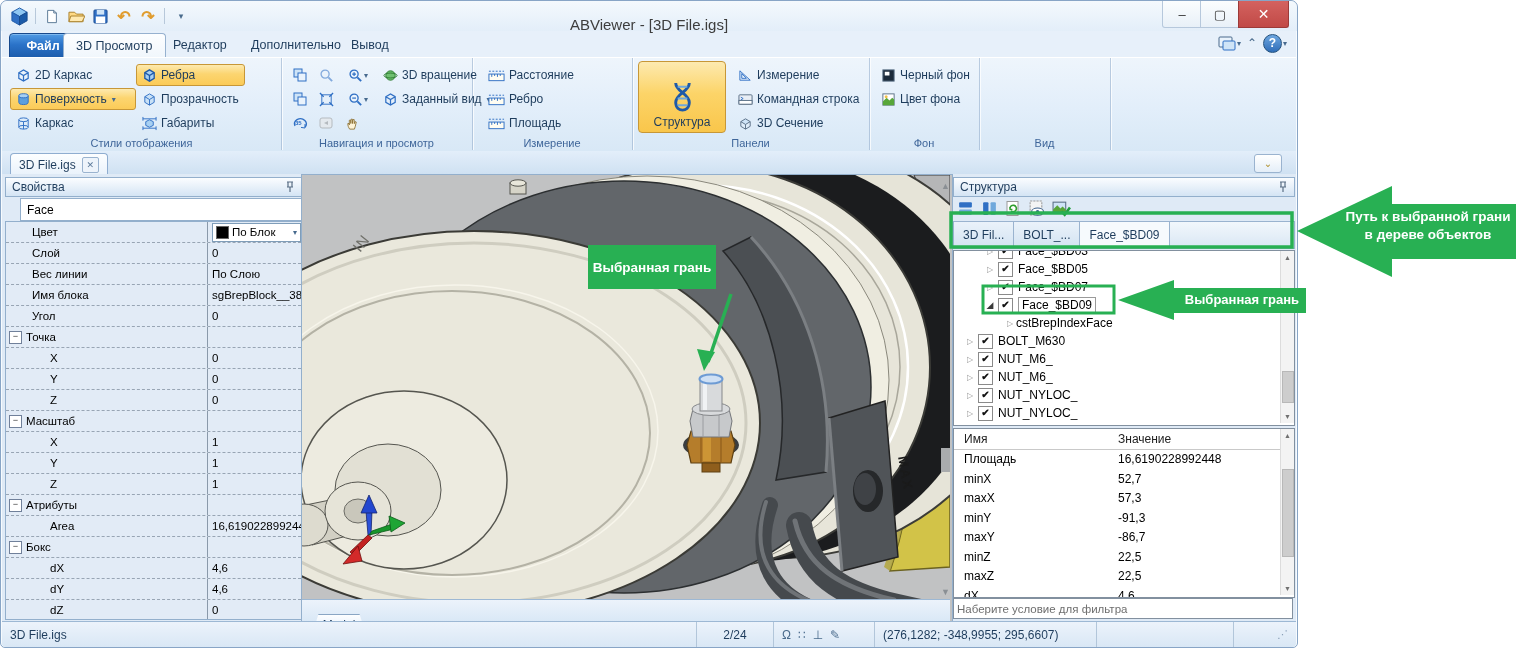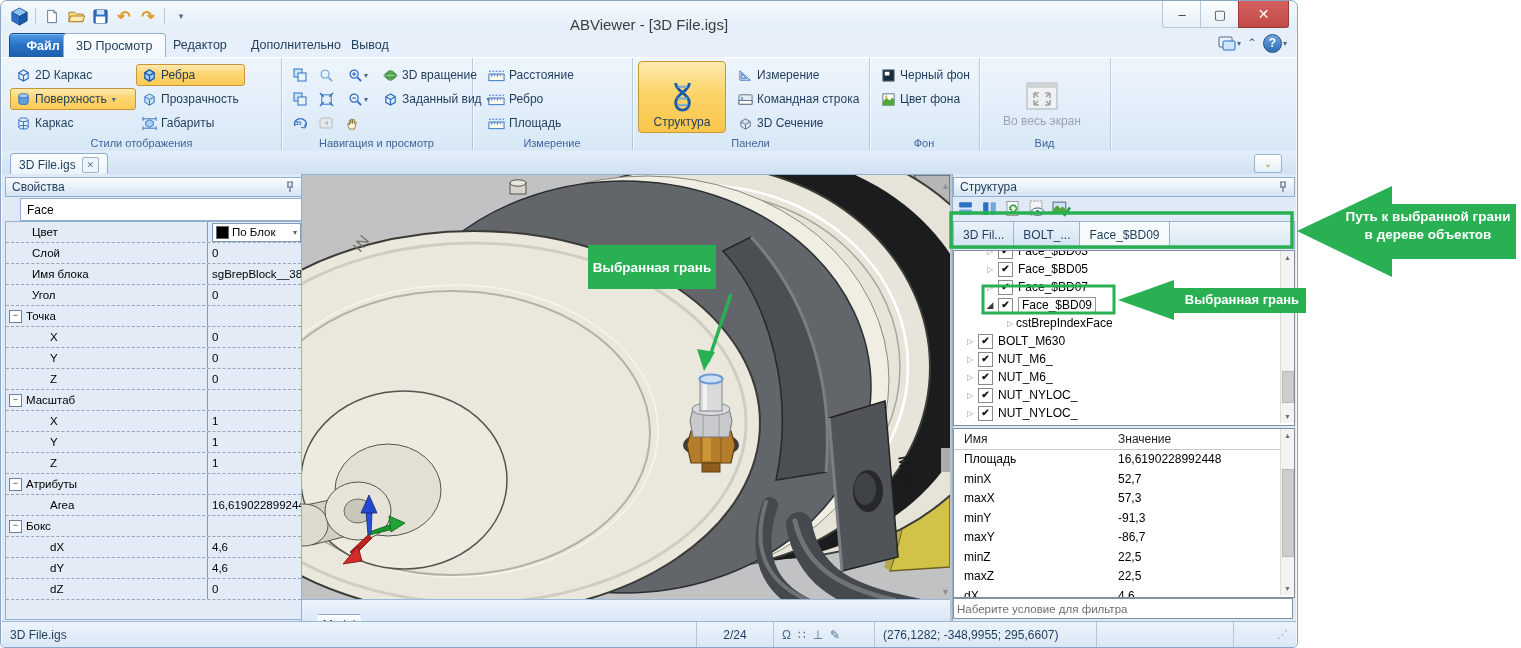--- a/index.html
+++ b/index.html
@@ -555,28 +555,20 @@
                 <use href="#s-colorbg"></use>
               </svg>
             </span>
             <span>Цвет фона</span>
           </span>
       </div>
       <div class="glabel">Фон</div>
     </div>
 
     <div class="rgroup" style="left:977px;width:131px">
-      <div class="bigbtn dis" style="left:20px;top:3px">
-        <span class="ic" style="margin-bottom:3px;opacity:.75">
-            <svg width="34" height="30">
-              <use href="#s-full"></use>
-            </svg>
-          </span>
-        <span>Во весь экран</span>
-      </div>
       <div class="glabel">Вид</div>
     </div>
   </div>
 
   <div id="docstrip">
     <div id="doctab">
       <span>3D File.igs</span>
       <span class="tabclose">✕</span>
     </div>
     <div id="ribbon-collapse">⌄</div>
@@ -609,20 +601,28 @@
                 <span class="dd">▾</span>
               </span>
             </div>
           </div>
           <div class="prow">
             <div class="pl" style="padding-left: 26px;">
               <span>Слой</span>
             </div>
             <div class="pv">
               <span>0</span>
+            </div>
+          </div>
+          <div class="prow">
+            <div class="pl" style="padding-left: 26px;">
+              <span>Вес линии</span>
+            </div>
+            <div class="pv">
+              <span>По Слою</span>
             </div>
           </div>
           <div class="prow">
             <div class="pl" style="padding-left: 26px;">
               <span>Имя блока</span>
             </div>
             <div class="pv">
               <span>sgBrepBlock__386</span>
             </div>
           </div>

